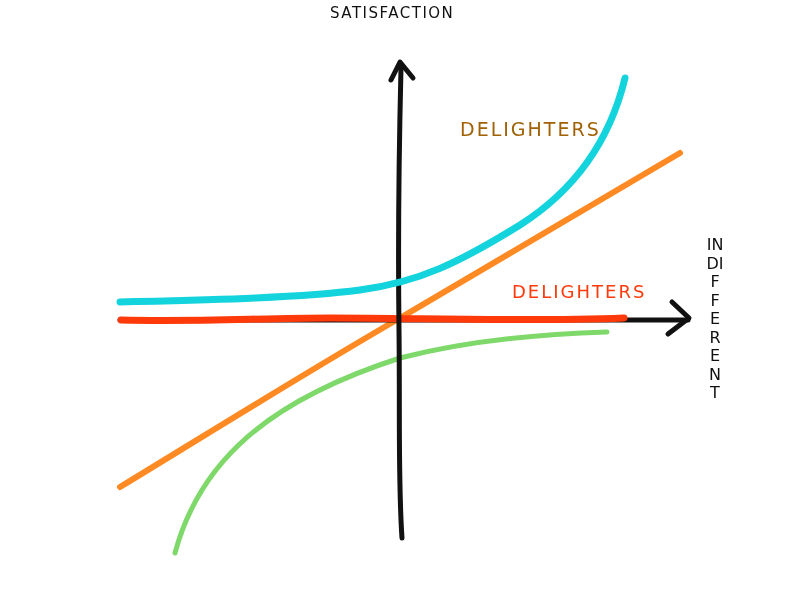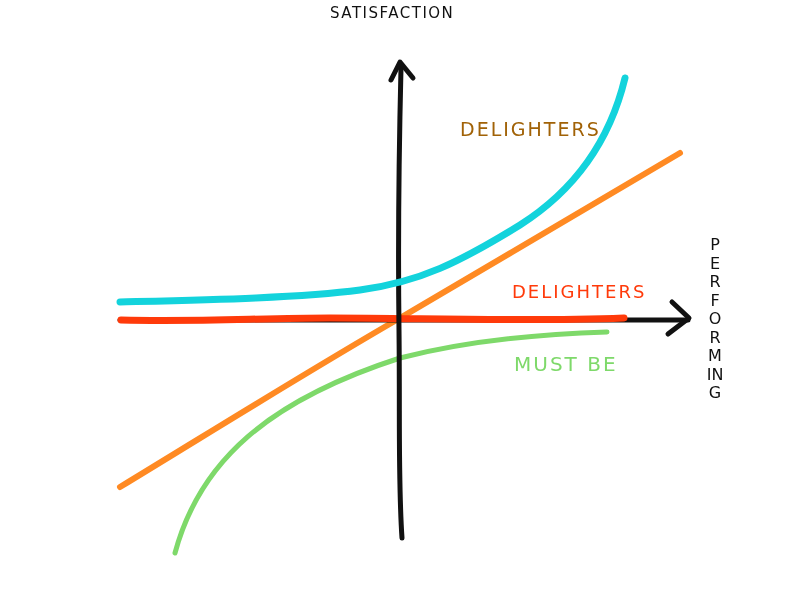--- a/index.html
+++ b/index.html
@@ -37,17 +37,16 @@
 
     <path d="M121 320 C 200 322, 260 318, 330 318 C 420 318, 520 322, 624 318" fill="none" stroke="#ff3a0a" stroke-width="7" stroke-linecap="round"></path>
 
     <path d="M401 68 C 399 150, 398 250, 399 330 C 400 420, 398 480, 402 538" fill="none" stroke="#111111" stroke-width="5" stroke-linecap="round"></path>
     <path d="M391 80 L 400 62 L 413 78" fill="none" stroke="#111111" stroke-width="5" stroke-linecap="round" stroke-linejoin="round"></path>
 
     <path d="M120 302 C 200 300, 300 298, 360 290 C 420 282, 460 262, 520 225 C 575 190, 610 140, 625 78" fill="none" stroke="#13d3dc" stroke-width="7" stroke-linecap="round"></path>
   </svg>
 
   <div class="lbl axis-y-label">SATISFACTION</div>
-  <div class="lbl axis-x-label">PERFORMING</div>
+  <div class="lbl axis-x-label">INDIFFERENT</div>
   <div class="lbl lbl-delighters">DELIGHTERS</div>
   <div class="lbl lbl-indifferent">DELIGHTERS</div>
-  <div class="lbl lbl-mustbe">MUST BE</div>
 </div>
 
 </body></html>

